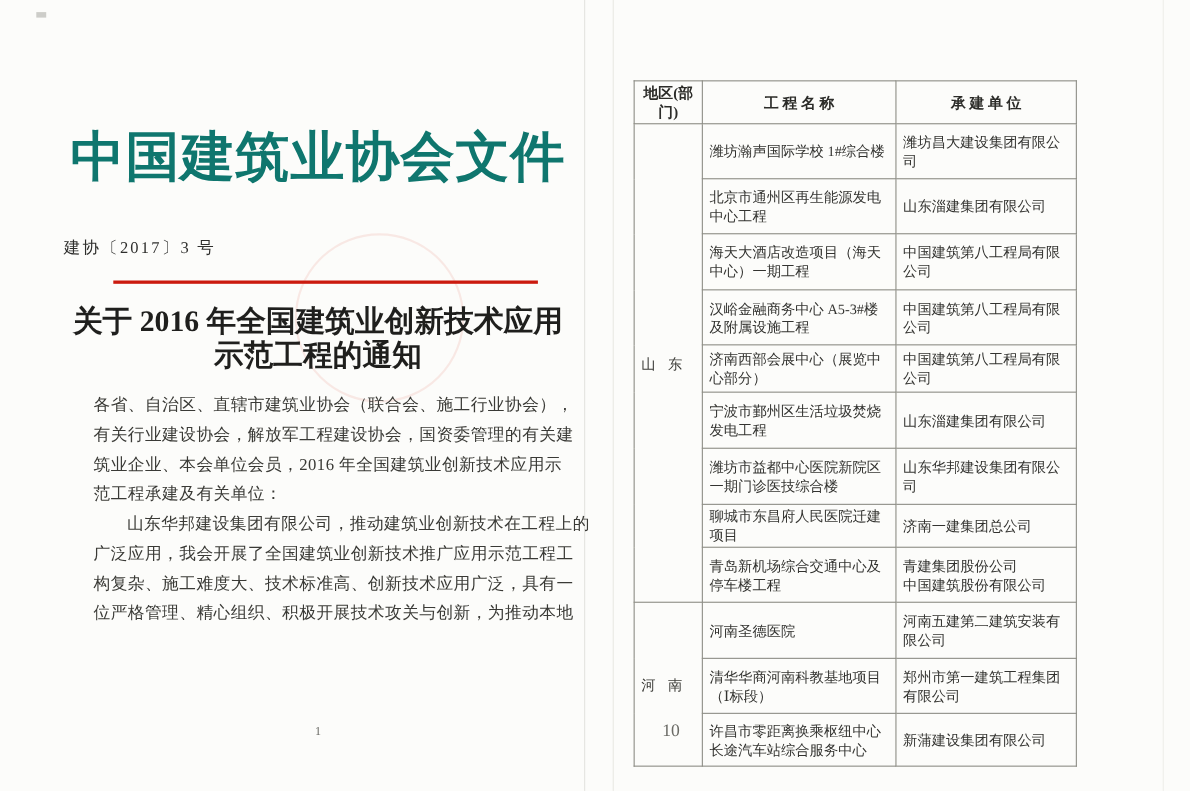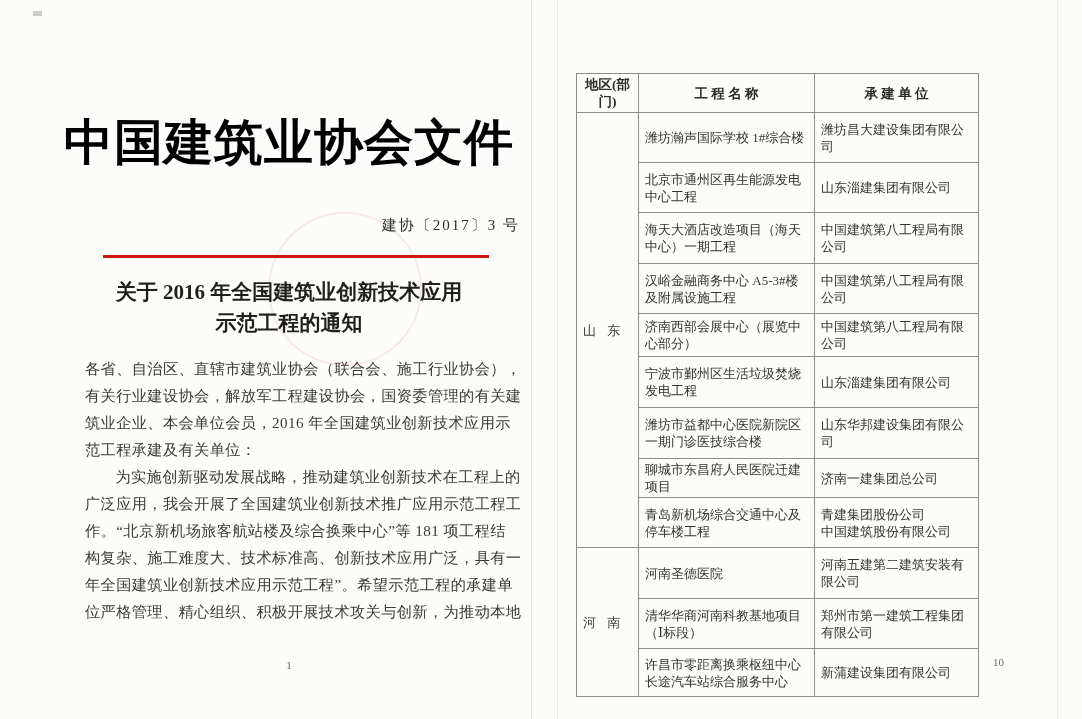--- a/index.html
+++ b/index.html
@@ -21,44 +21,44 @@
   .corner-mark{position:absolute;left:33px;top:11px;width:9px;height:5px;background:#b9b9b4;opacity:.7;}
 
   
   .org-title{
     position:absolute;left:58px;top:110px;width:462px;
     text-align:center;
     font-family:"Liberation Sans","DejaVu Sans",sans-serif;
     font-weight:900;
     font-size:49px;
     letter-spacing:1px;
-    color:#000000;
+    color:#0f766e;
     white-space:nowrap;
   }
   .faint-seal{
     position:absolute;left:268px;top:212px;width:150px;height:150px;
     border:2px solid rgba(224,110,100,0.14);
     border-radius:50%;
   }
   .doc-number{
     position:absolute;left:58px;top:216px;width:462px;
-    text-align:right;
+    text-align:left;
     font-size:15px;
     letter-spacing:2px;
     color:#2e2e2c;
   }
   .red-rule{
     position:absolute;left:103px;top:255px;width:386px;height:3px;
     background:#cb1a0e;
   }
   .notice-heading{
     position:absolute;left:58px;top:277px;width:462px;
     text-align:center;
     font-weight:bold;
-    font-size:21px;
+    font-size:27px;
     line-height:31px;
     color:#1f1f1d;
   }
   .body-text{
     position:absolute;left:85px;top:355px;width:414px;
     font-size:15.2px;
     line-height:27px;
     color:#3a3a36;
     letter-spacing:0.4px;
   }
@@ -97,21 +97,21 @@
   .col-unit{width:164px;}
   td.region-cell{letter-spacing:4px;color:#3a3a36;}
   td.unit-cell{white-space:pre-line;margin-top:12px;}
   tr.h47 td{height:45px;}
   tr.h48 td{height:46px;}
   tr.h40 td{height:38px;}
   tr.h35 td{height:33px;}
   tr.h45 td{height:43px;}
   .page-num-right{
     position:absolute;left:602px;top:656px;width:402px;
-    text-align:right;font-size:11px;color:#6b6b66;
+    text-align:left;font-size:16px;color:#6b6b66;
   }
 </style>
 </head>
 <body>
 
 <div class="canvas">
 
   <div class="seam s1"></div>
   <div class="seam s2"></div>
   <div class="seam s3"></div>
@@ -125,25 +125,23 @@
   <div class="notice-heading">
     <div>关于 2016 年全国建筑业创新技术应用</div>
     <div>示范工程的通知</div>
   </div>
 
   <div class="body-text">
     <div class="line">各省、自治区、直辖市建筑业协会（联合会、施工行业协会），</div>
     <div class="line">有关行业建设协会，解放军工程建设协会，国资委管理的有关建</div>
     <div class="line">筑业企业、本会单位会员，2016 年全国建筑业创新技术应用示</div>
     <div class="line">范工程承建及有关单位：</div>
-    <div class="line indent">为实施创新驱动发展战略，推动建筑业创新技术在工程上的</div>
+    <div class="line indent">山东华邦建设集团有限公司，推动建筑业创新技术在工程上的</div>
     <div class="line">广泛应用，我会开展了全国建筑业创新技术推广应用示范工程工</div>
-    <div class="line">作。“北京新机场旅客航站楼及综合换乘中心”等 181 项工程结</div>
     <div class="line">构复杂、施工难度大、技术标准高、创新技术应用广泛，具有一</div>
-    <div class="line">年全国建筑业创新技术应用示范工程”。希望示范工程的承建单</div>
     <div class="line">位严格管理、精心组织、积极开展技术攻关与创新，为推动本地</div>
   </div>
 
   <div class="page-num-left">1</div>
 
   <table class="project-table">
     <colgroup>
       <col class="col-region">
         <col class="col-project">
         <col class="col-unit">

